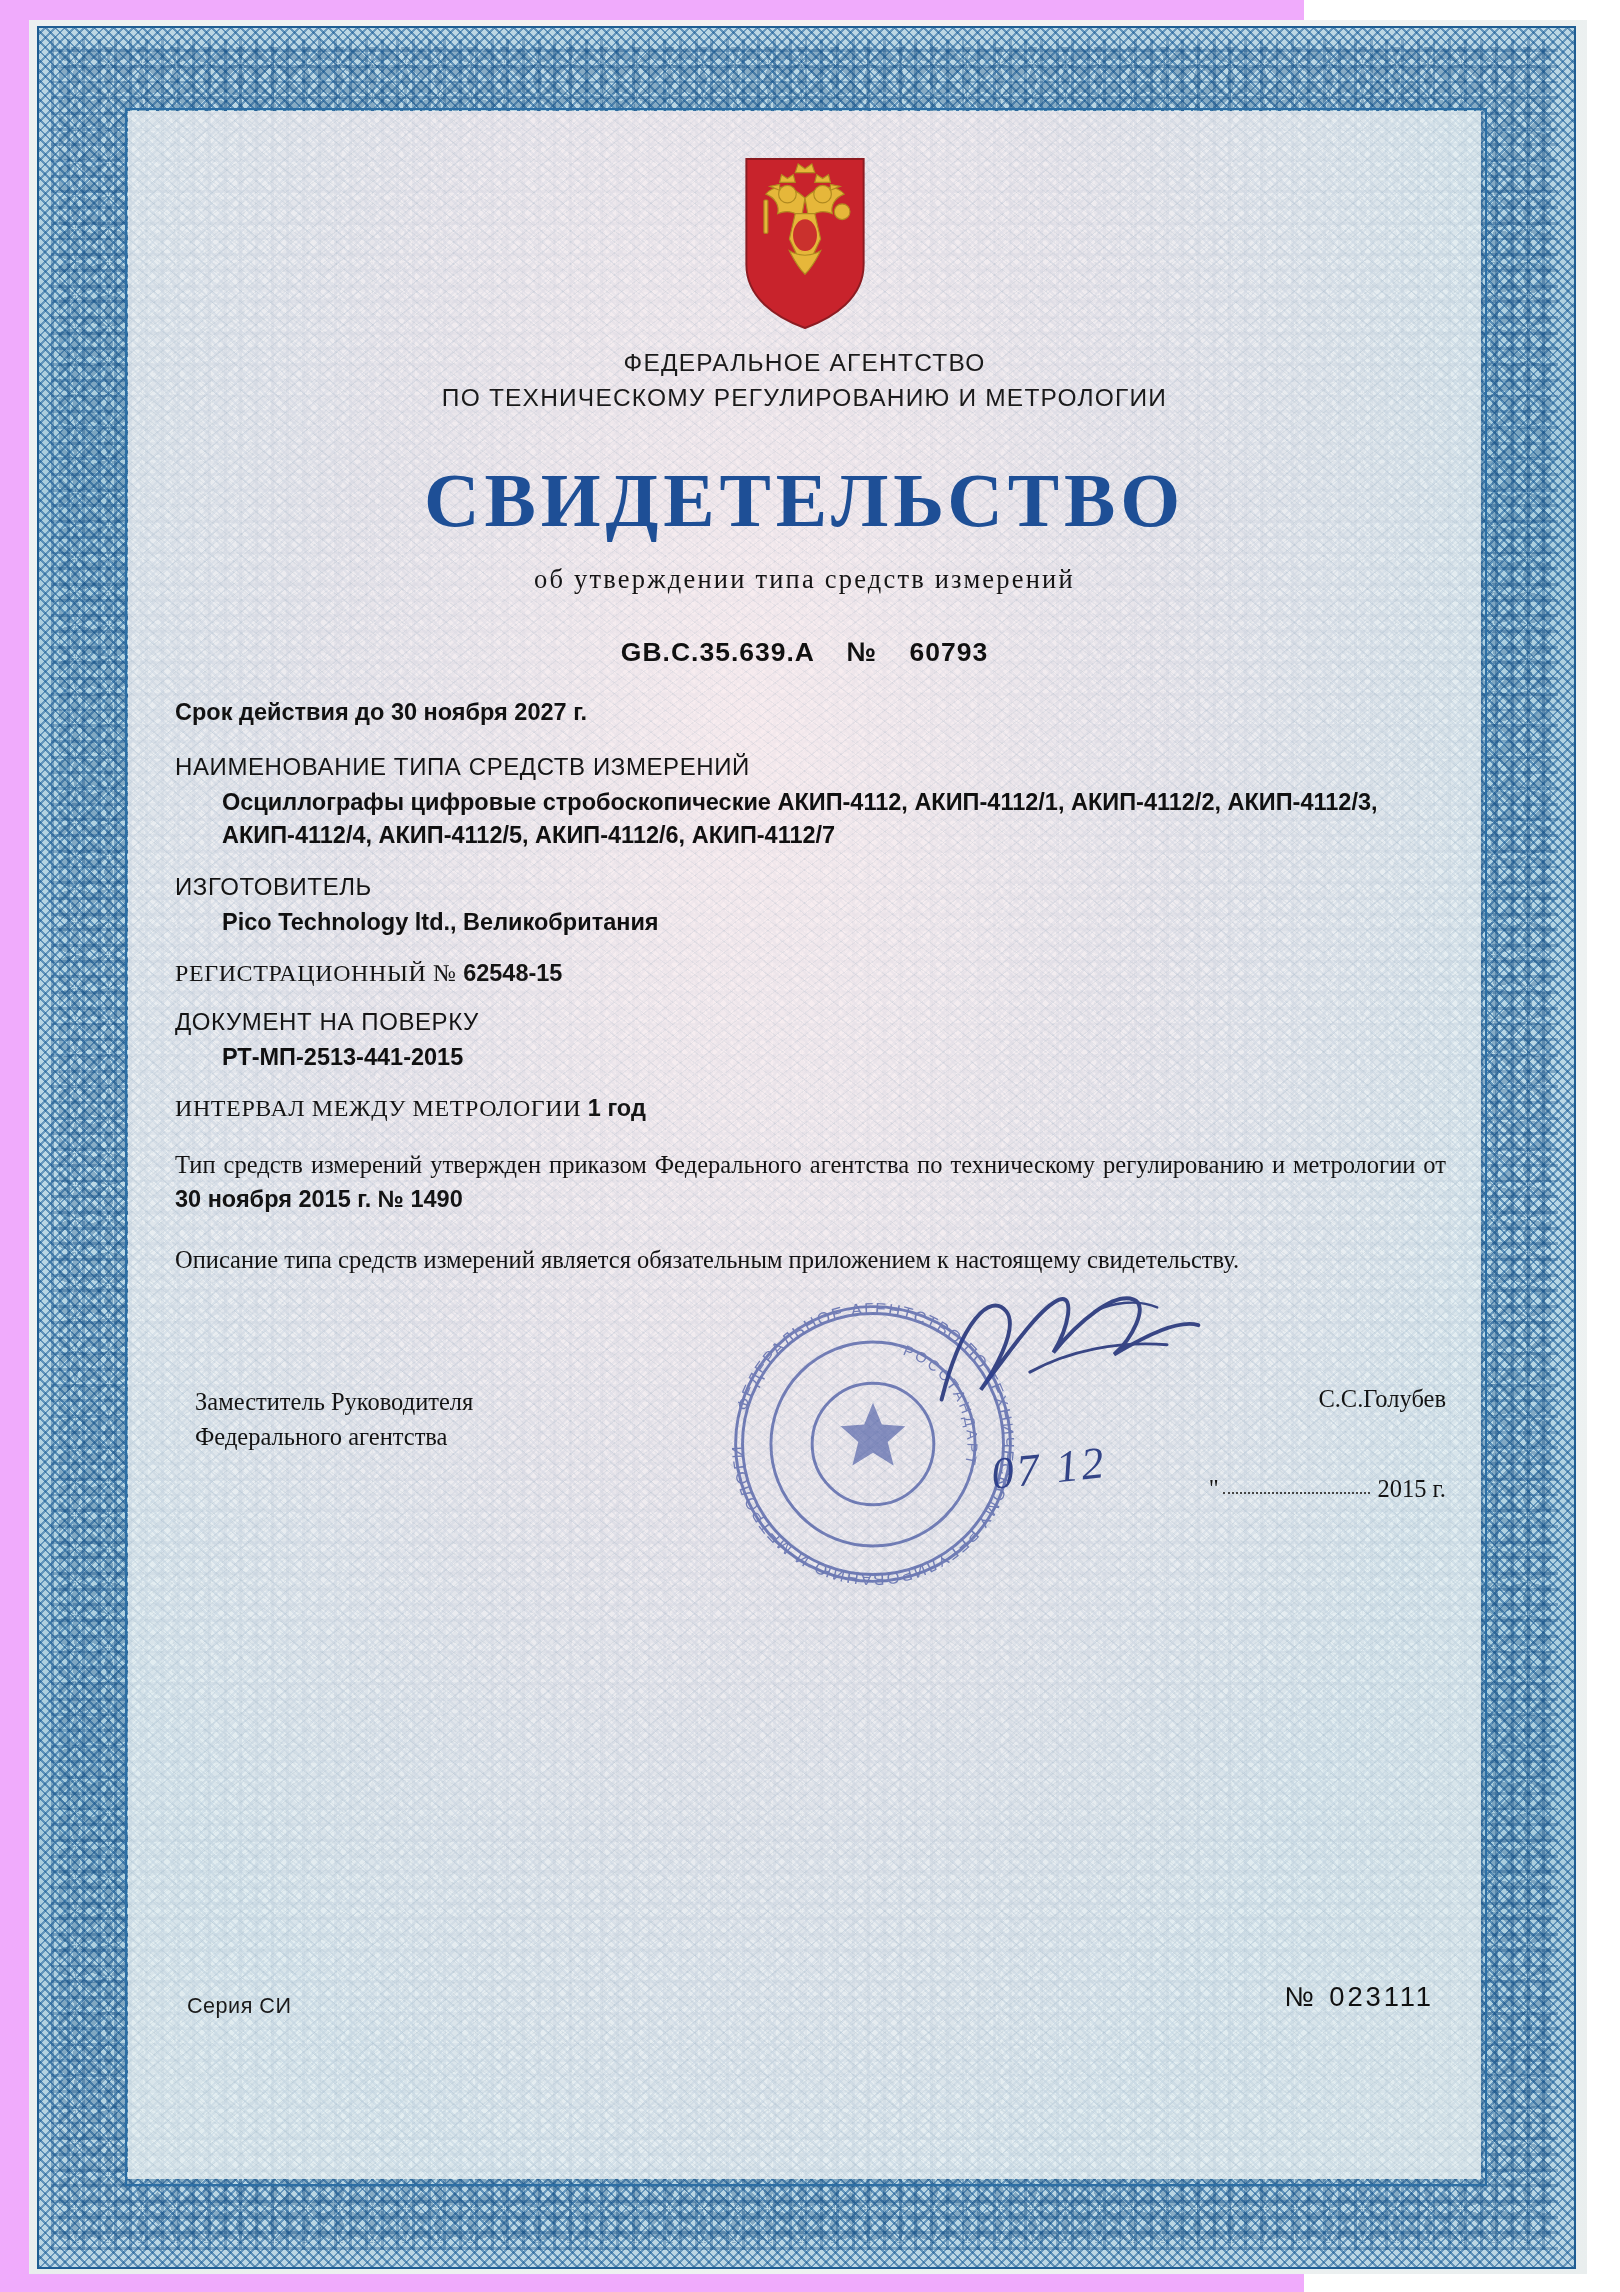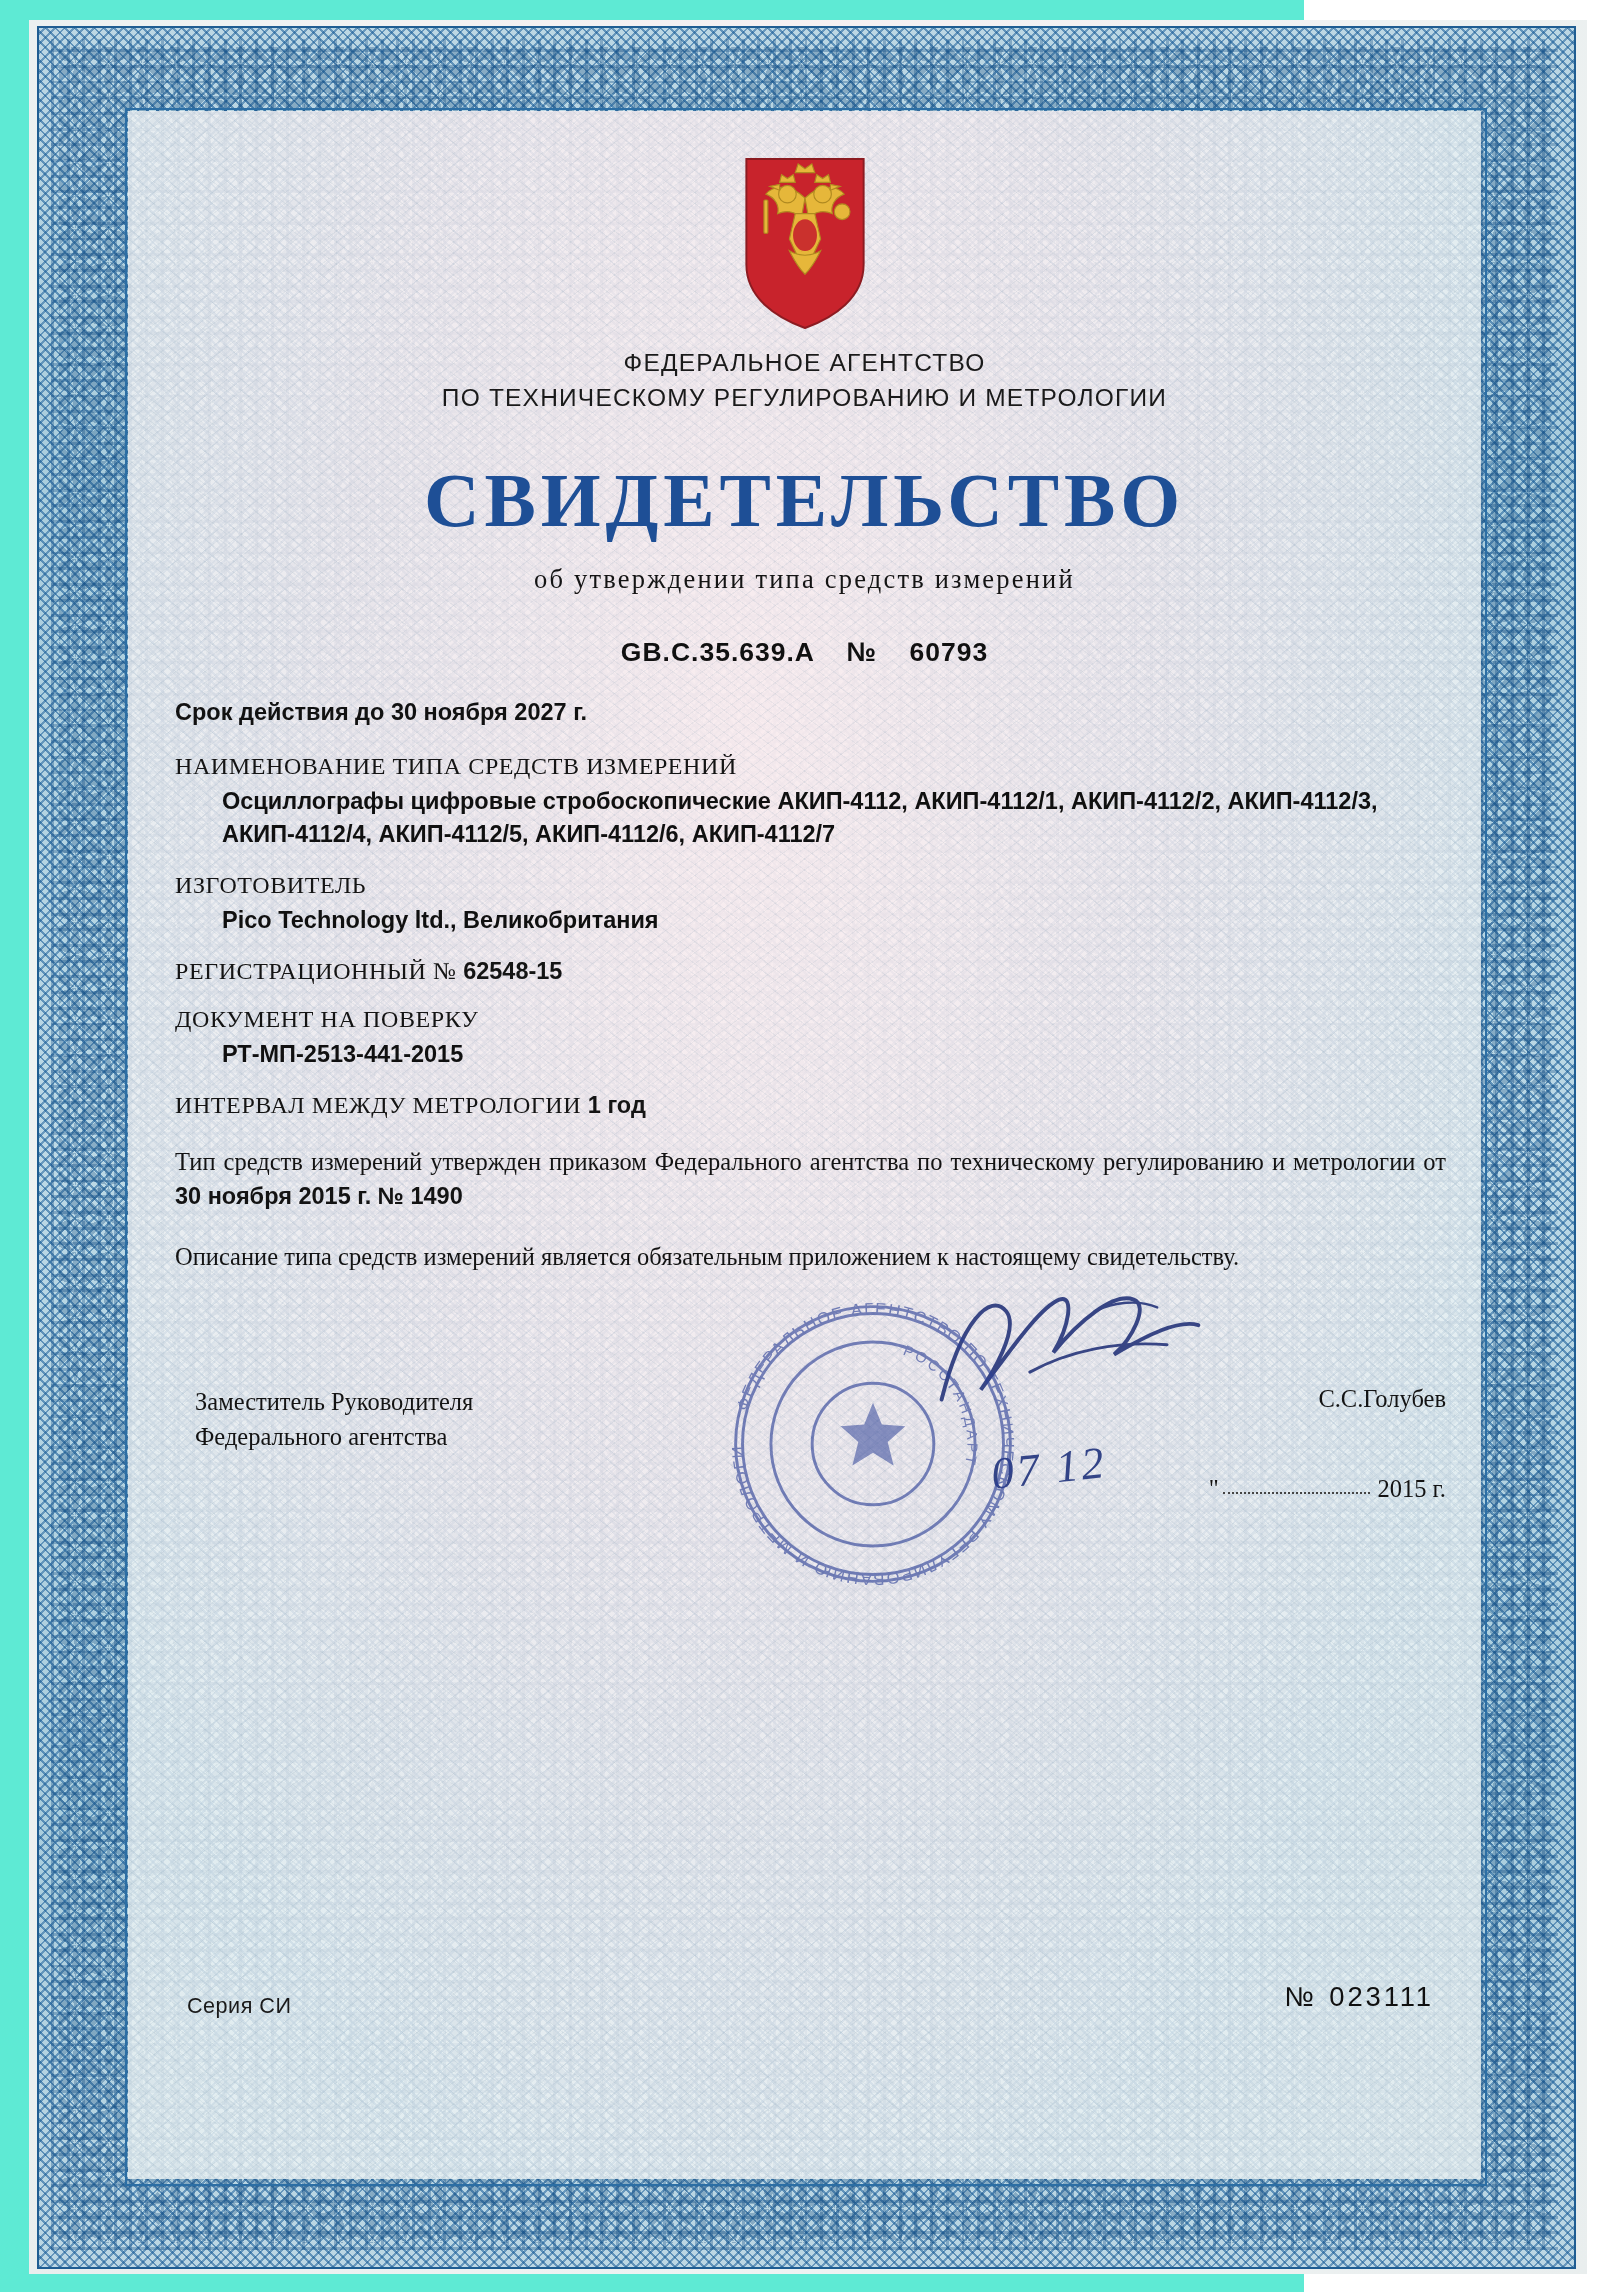--- a/index.html
+++ b/index.html
@@ -13,21 +13,21 @@
     position: relative;
     font-family: "Liberation Serif", serif;
     overflow: hidden;
   }
 
   
   .scan {
     position: absolute;
     left: 0; top: 0;
     width: 1304px; height: 2293px;
-    background: #5eead4;
+    background: #f0abfc;
   }
 
   
   .sheet {
     position: absolute;
     left: 29px; top: 19.6px;
     width: 1558px; height: 2254px;
     background:
       radial-gradient(ellipse at 50% 40%, #fdf3f3 0%, #f8eff1 35%, #eef2f2 70%, #e9eeee 100%);
   }
@@ -160,21 +160,21 @@
   .row-valid {
     font-family: "Liberation Sans", sans-serif;
     font-weight: bold;
     font-size: 23.5px;
     color: #111;
     margin-bottom: 27.4px;
   }
 
   .field { margin-bottom: 21.6px; }
   .field-label {
-    font-family: Liberation Serif, serif;
+    font-family: Liberation Sans, sans-serif;
     font-size: 24px;
     letter-spacing: 0.6px;
     color: #141414;
     margin-bottom: 4.9px;
   }
   .field-value {
     font-family: "Liberation Sans", sans-serif;
     font-weight: bold;
     font-size: 23.5px;
     color: #101010;

